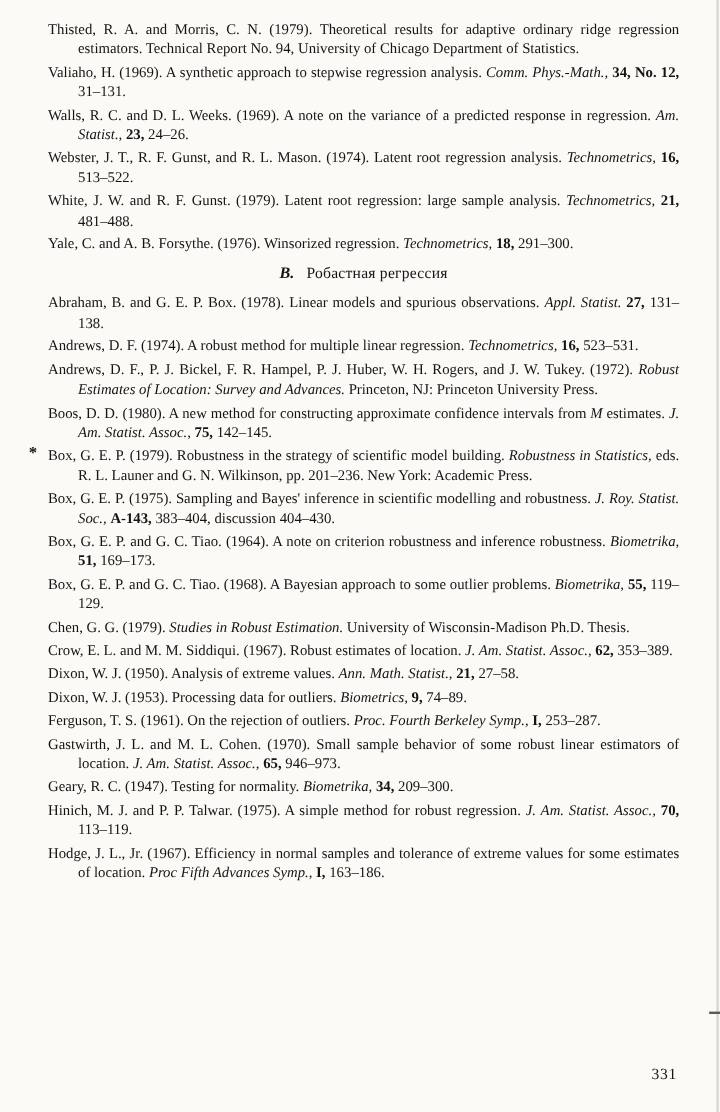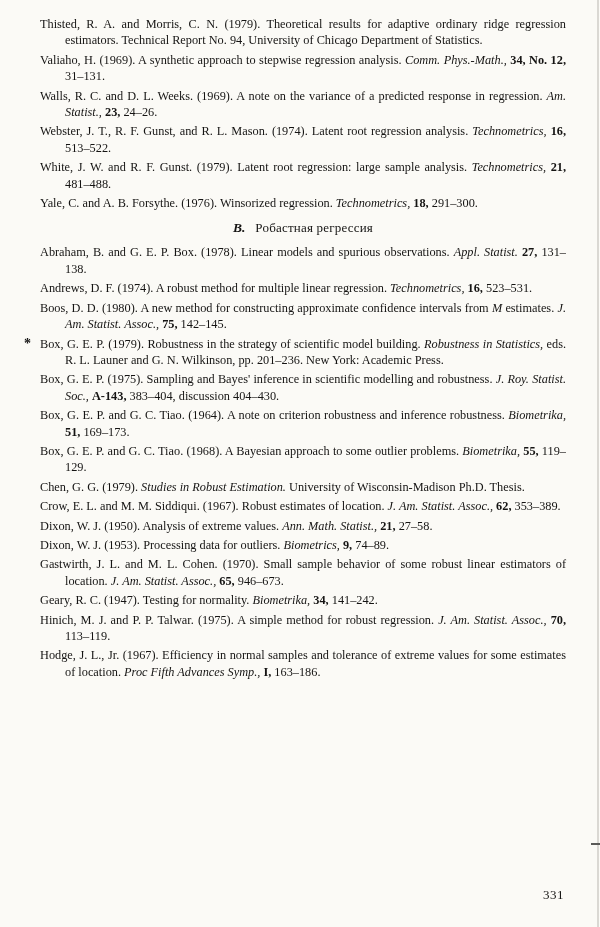--- a/index.html
+++ b/index.html
@@ -87,30 +87,32 @@
   <div id="ref-list">
       <div class="ref"><span class="seg">Thisted, R. A. and Morris, C. N. (1979). Theoretical results for adaptive ordinary ridge regression estimators. Technical Report No. 94, University of Chicago Department of Statistics.</span></div>
       <div class="ref"><span class="seg">Valiaho, H. (1969). A synthetic approach to stepwise regression analysis. </span><span class="seg it">Comm. Phys.-Math.,</span><span class="seg"> </span><span class="seg bd">34, No. 12,</span><span class="seg"> 31–131.</span></div>
       <div class="ref"><span class="seg">Walls, R. C. and D. L. Weeks. (1969). A note on the variance of a predicted response in regression. </span><span class="seg it">Am. Statist.,</span><span class="seg"> </span><span class="seg bd">23,</span><span class="seg"> 24–26.</span></div>
       <div class="ref"><span class="seg">Webster, J. T., R. F. Gunst, and R. L. Mason. (1974). Latent root regression analysis. </span><span class="seg it">Technometrics,</span><span class="seg"> </span><span class="seg bd">16,</span><span class="seg"> 513–522.</span></div>
       <div class="ref"><span class="seg">White, J. W. and R. F. Gunst. (1979). Latent root regression: large sample analysis. </span><span class="seg it">Technometrics,</span><span class="seg"> </span><span class="seg bd">21,</span><span class="seg"> 481–488.</span></div>
       <div class="ref"><span class="seg">Yale, C. and A. B. Forsythe. (1976). Winsorized regression. </span><span class="seg it">Technometrics,</span><span class="seg"> </span><span class="seg bd">18,</span><span class="seg"> 291–300.</span></div>
       <div class="section-heading"><span class="heading-letter">B.</span><span class="heading-title">Робастная регрессия</span></div>
       <div class="ref"><span class="seg">Abraham, B. and G. E. P. Box. (1978). Linear models and spurious observations. </span><span class="seg it">Appl. Statist.</span><span class="seg"> </span><span class="seg bd">27,</span><span class="seg"> 131–138.</span></div>
       <div class="ref"><span class="seg">Andrews, D. F. (1974). A robust method for multiple linear regression. </span><span class="seg it">Technometrics,</span><span class="seg"> </span><span class="seg bd">16,</span><span class="seg"> 523–531.</span></div>
+      <div class="ref"><span class="seg">Andrews, D. F., P. J. Bickel, F. R. Hampel, P. J. Huber, W. H. Rogers, and J. W. Tukey. (1972). </span><span class="seg it">Robust Estimates of Location: Survey and Advances.</span><span class="seg"> Princeton, NJ: Princeton University Press.</span></div>
       <div class="ref"><span class="seg">Boos, D. D. (1980). A new method for constructing approximate confidence intervals from </span><span class="seg it">M</span><span class="seg"> estimates. </span><span class="seg it">J. Am. Statist. Assoc.,</span><span class="seg"> </span><span class="seg bd">75,</span><span class="seg"> 142–145.</span></div>
       <div class="ref"><span class="marker">*</span><span class="seg">Box, G. E. P. (1979). Robustness in the strategy of scientific model building. </span><span class="seg it">Robustness in Statistics,</span><span class="seg"> eds. R. L. Launer and G. N. Wilkinson, pp. 201–236. New York: Academic Press.</span></div>
       <div class="ref"><span class="seg">Box, G. E. P. (1975). Sampling and Bayes' inference in scientific modelling and robustness. </span><span class="seg it">J. Roy. Statist. Soc.,</span><span class="seg"> </span><span class="seg bd">A-143,</span><span class="seg"> 383–404, discussion 404–430.</span></div>
       <div class="ref"><span class="seg">Box, G. E. P. and G. C. Tiao. (1964). A note on criterion robustness and inference robustness. </span><span class="seg it">Biometrika,</span><span class="seg"> </span><span class="seg bd">51,</span><span class="seg"> 169–173.</span></div>
       <div class="ref"><span class="seg">Box, G. E. P. and G. C. Tiao. (1968). A Bayesian approach to some outlier problems. </span><span class="seg it">Biometrika,</span><span class="seg"> </span><span class="seg bd">55,</span><span class="seg"> 119–129.</span></div>
       <div class="ref"><span class="seg">Chen, G. G. (1979). </span><span class="seg it">Studies in Robust Estimation.</span><span class="seg"> University of Wisconsin-Madison Ph.D. Thesis.</span></div>
       <div class="ref"><span class="seg">Crow, E. L. and M. M. Siddiqui. (1967). Robust estimates of location. </span><span class="seg it">J. Am. Statist. Assoc.,</span><span class="seg"> </span><span class="seg bd">62,</span><span class="seg"> 353–389.</span></div>
       <div class="ref"><span class="seg">Dixon, W. J. (1950). Analysis of extreme values. </span><span class="seg it">Ann. Math. Statist.,</span><span class="seg"> </span><span class="seg bd">21,</span><span class="seg"> 27–58.</span></div>
       <div class="ref"><span class="seg">Dixon, W. J. (1953). Processing data for outliers. </span><span class="seg it">Biometrics,</span><span class="seg"> </span><span class="seg bd">9,</span><span class="seg"> 74–89.</span></div>
-      <div class="ref"><span class="seg">Gastwirth, J. L. and M. L. Cohen. (1970). Small sample behavior of some robust linear estimators of location. </span><span class="seg it">J. Am. Statist. Assoc.,</span><span class="seg"> </span><span class="seg bd">65,</span><span class="seg"> 946–673.</span></div>
-      <div class="ref"><span class="seg">Geary, R. C. (1947). Testing for normality. </span><span class="seg it">Biometrika,</span><span class="seg"> </span><span class="seg bd">34,</span><span class="seg"> 141–242.</span></div>
+      <div class="ref"><span class="seg">Ferguson, T. S. (1961). On the rejection of outliers. </span><span class="seg it">Proc. Fourth Berkeley Symp.,</span><span class="seg"> </span><span class="seg bd">I,</span><span class="seg"> 253–287.</span></div>
+      <div class="ref"><span class="seg">Gastwirth, J. L. and M. L. Cohen. (1970). Small sample behavior of some robust linear estimators of location. </span><span class="seg it">J. Am. Statist. Assoc.,</span><span class="seg"> </span><span class="seg bd">65,</span><span class="seg"> 946–973.</span></div>
+      <div class="ref"><span class="seg">Geary, R. C. (1947). Testing for normality. </span><span class="seg it">Biometrika,</span><span class="seg"> </span><span class="seg bd">34,</span><span class="seg"> 209–300.</span></div>
       <div class="ref"><span class="seg">Hinich, M. J. and P. P. Talwar. (1975). A simple method for robust regression. </span><span class="seg it">J. Am. Statist. Assoc.,</span><span class="seg"> </span><span class="seg bd">70,</span><span class="seg"> 113–119.</span></div>
       <div class="ref"><span class="seg">Hodge, J. L., Jr. (1967). Efficiency in normal samples and tolerance of extreme values for some estimates of location. </span><span class="seg it">Proc Fifth Advances Symp.,</span><span class="seg"> </span><span class="seg bd">I,</span><span class="seg"> 163–186.</span></div>
     </div>
   <div class="page-number">331</div>
   <div class="scan-edge"></div>
   <div class="scan-mark"></div>
 </div>
 
 </body></html>

